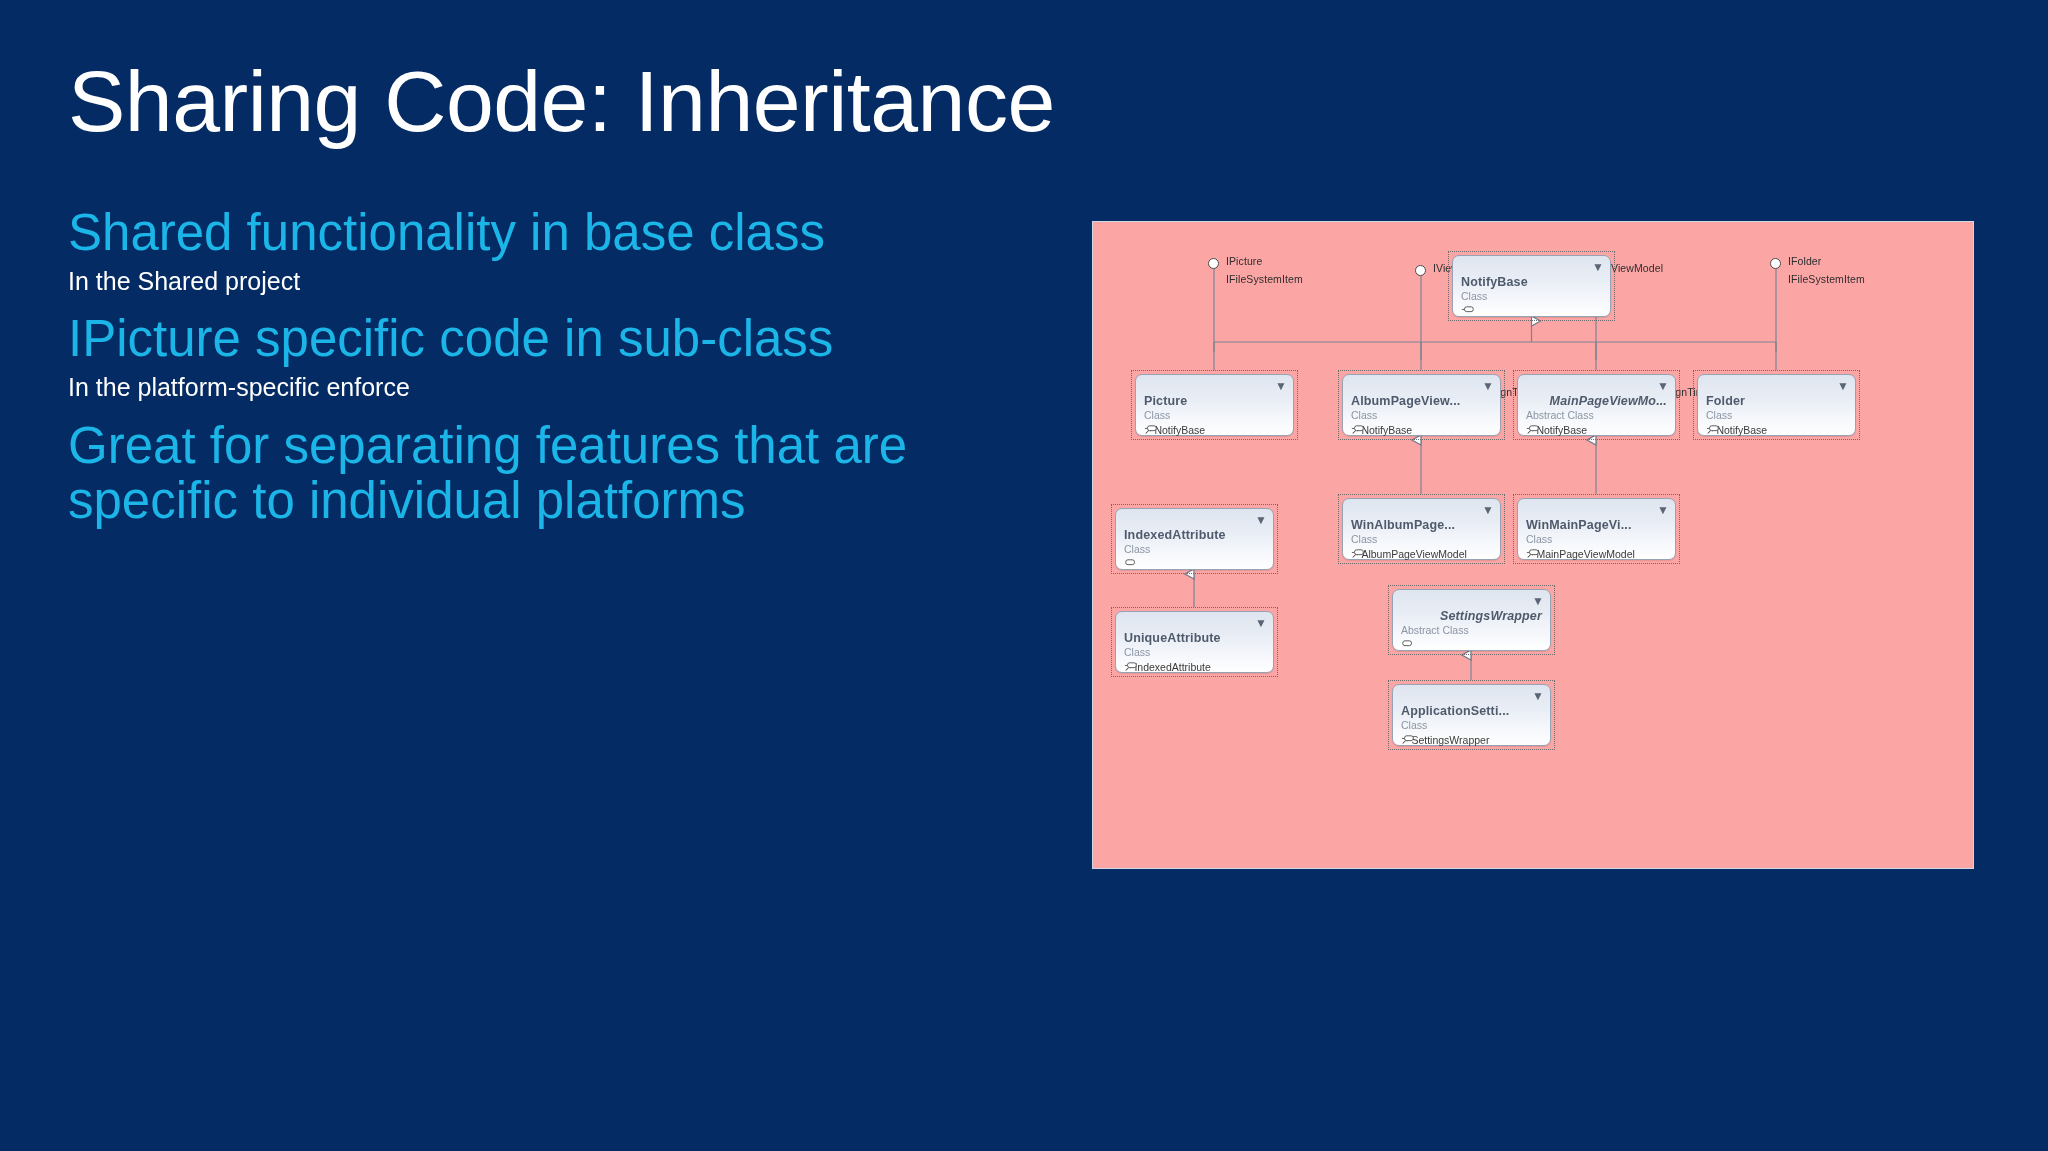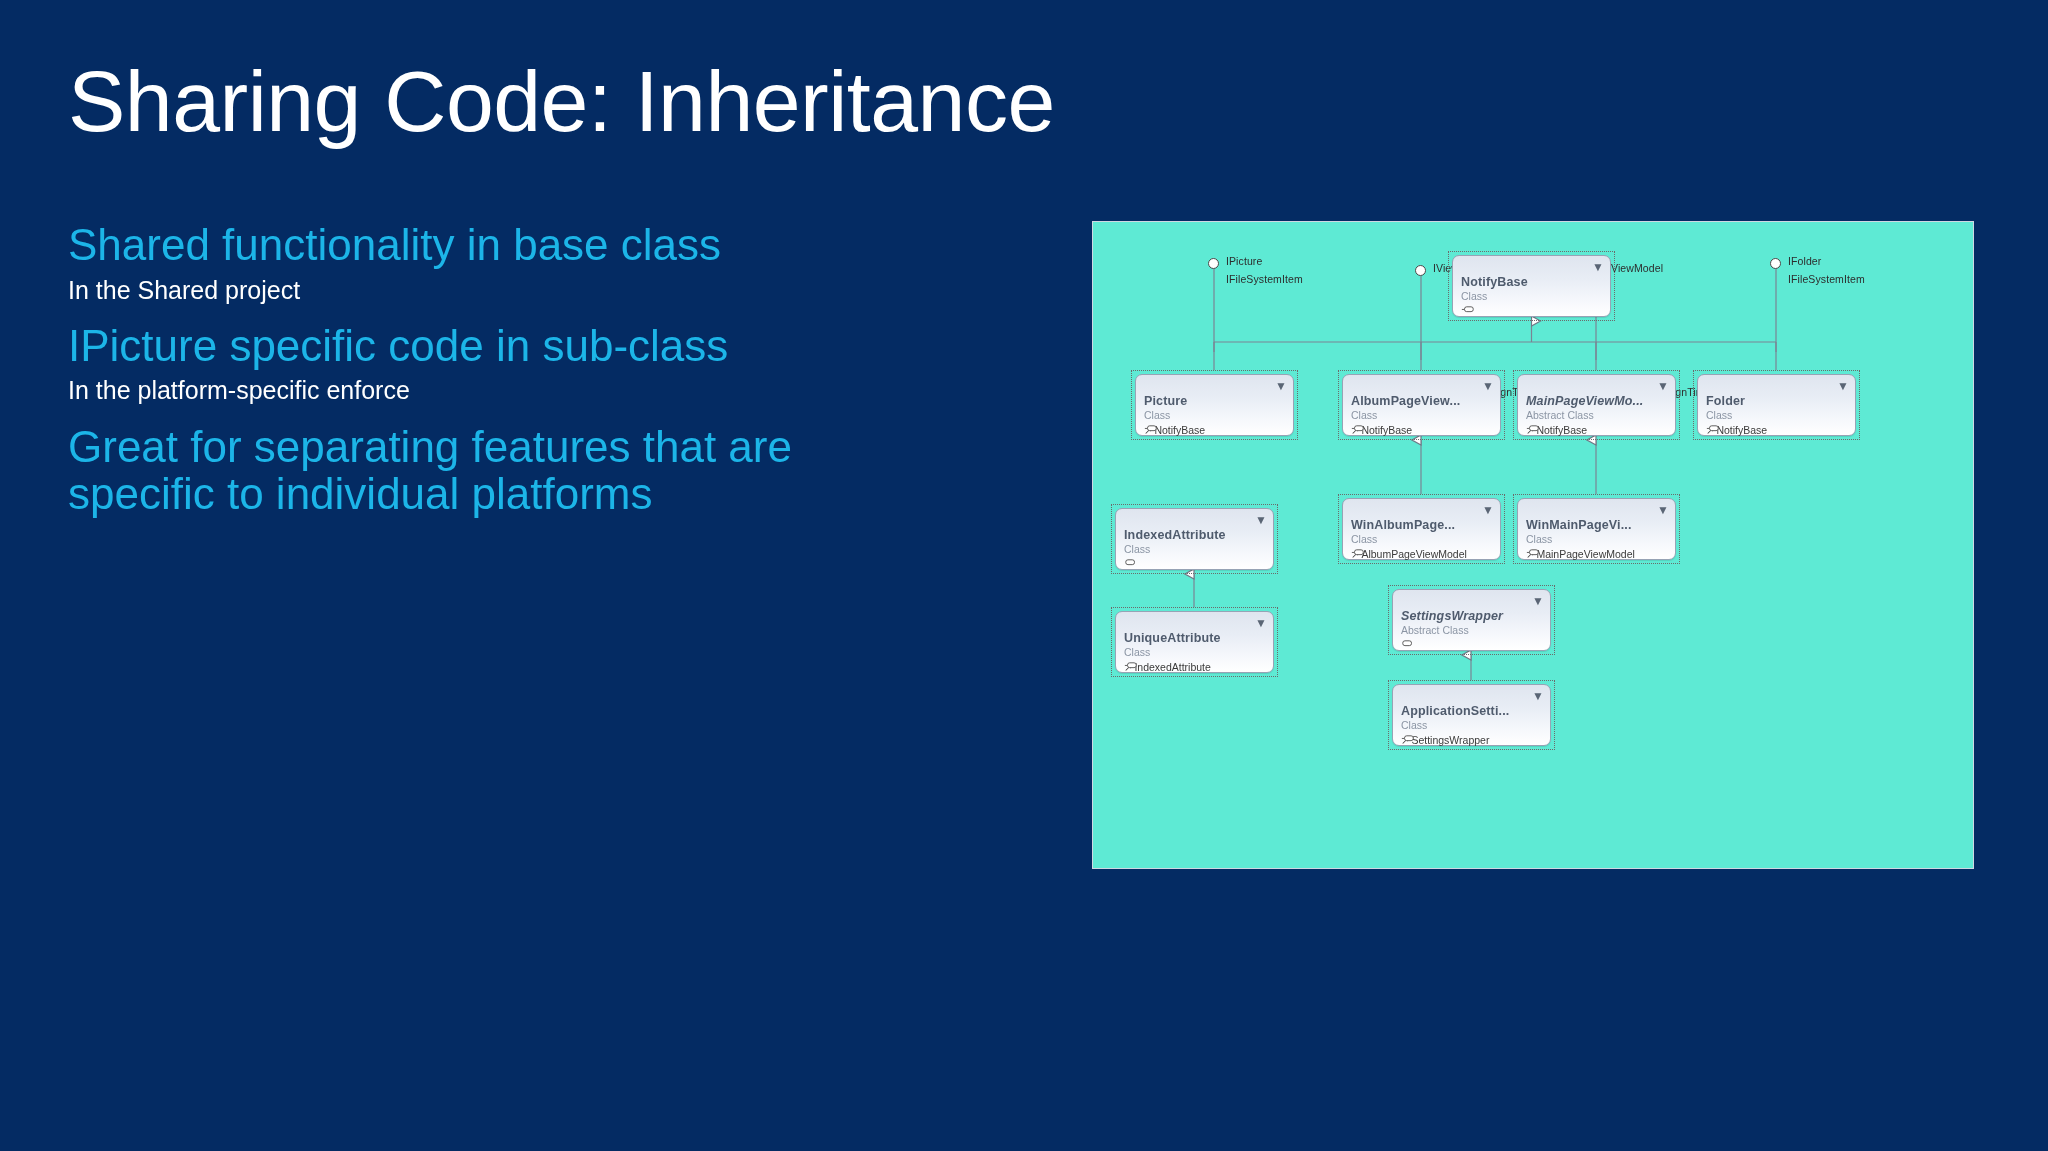--- a/index.html
+++ b/index.html
@@ -29,40 +29,40 @@
   }
 
   
   #body {
     position: absolute;
     left: 68px; top: 205px;
     width: 960px;
   }
   .bullet-major {
     color: #1cb5e8;
-    font-size: 44px;
+    font-size: 51px;
     line-height: 1.08;
     font-weight: 400;
-    margin: 16px 0 2px 0;
+    margin: 0 0 2px 0;
     width: 880px;
   }
   .bullet-minor {
     color: #ffffff;
     font-size: 25px;
     line-height: 1.25;
     font-weight: 400;
     margin: 6px 0 14px 0;
   }
 
   
   #diagram-panel {
     position: absolute;
     left: 1092px; top: 221px;
     width: 882px; height: 648px;
-    background: #5eead4;
+    background: #fca5a5;
     border: 1px solid #cfd7e2;
     overflow: hidden;
   }
   #diagram-canvas {
     position: absolute;
     left: 0; top: 0;
     width: 882px; height: 648px;
   }
   #diagram-svg {
     position: absolute;
@@ -88,21 +88,21 @@
     box-shadow: 0 1px 1px rgba(0,0,0,0.10);
   }
   .uml-name {
     font-size: 12.5px;
     font-weight: bold;
     color: #4f5b6d;
     letter-spacing: 0.15px;
     line-height: 1.15;
     white-space: nowrap;
   }
-  .uml-name.abstract { font-style: italic; }
+  .uml-name.abstract { font-style: italic; text-align: right; }
   .uml-stereotype {
     font-size: 10.5px;
     color: #8b95a4;
     line-height: 1.3;
     margin-top: 1px;
     white-space: nowrap;
   }
   .uml-base {
     font-size: 10.5px;
     color: #3a3a3a;

